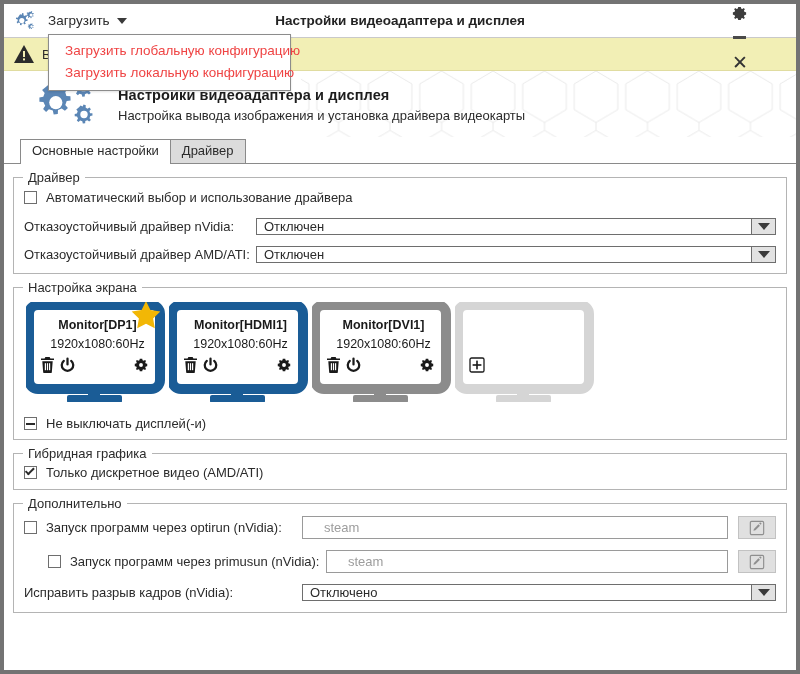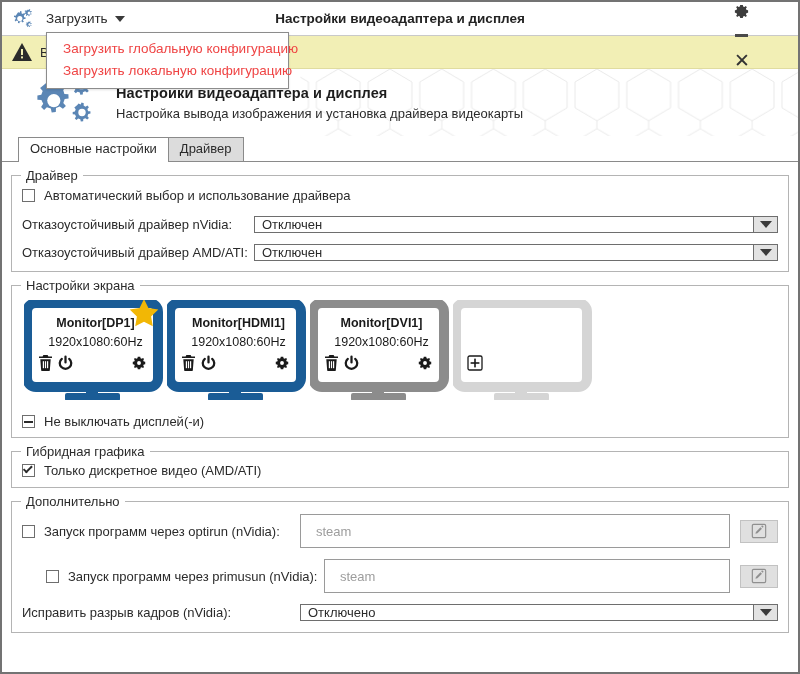--- a/index.html
+++ b/index.html
@@ -10,21 +10,21 @@
     font-size:13px;
     color:#2b2b2b;
     background:#ffffff;
     overflow:hidden;
     position:relative;
   }
 
   
   .window {
     width:800px; height:674px;
-    border:2px solid #737373;
+    border:4px solid #737373;
     background:#ffffff;
     position:relative;
     display:flex; flex-direction:column;
   }
 
   
   .titlebar {
     height:34px; min-height:34px;
     background:#ffffff;
     border-bottom:1px solid #c9c9c9;
@@ -196,25 +196,25 @@
   }
   .arrow-dn {
     width:0;height:0;
     border-left:6px solid transparent;
     border-right:6px solid transparent;
     border-top:7px solid #3a3a3a;
   }
 
   
   .tinput {
-    height:34px;
+    height:23px;
     border:1px solid #9a9a9a;
     background:#fff;
     display:flex; align-items:center;
-    padding:0 15px;
+    padding:0 21px;
     font-size:13px;
     color:#9d9d9d;
   }
   .iconbtn {
     width:38px; height:23px;
     background:#e0e0e0;
     border:1px solid #c2c2c2;
     display:flex; align-items:center; justify-content:center;
     cursor:default;
   }
@@ -366,21 +366,21 @@
         <div class="combo" style="flex:1;">
           <span class="val">Отключен</span>
           <span class="arrowbtn">
               <span class="arrow-dn"></span>
             </span>
         </div>
       </div>
     </div>
 
     <div class="group" style="padding-bottom:8px;">
-      <span class="legend">Настройки экрана</span>
+      <span class="legend">Настройка экрана</span>
 
       <div class="monitors">
 
         <div class="mon">
           <svg class="mon-svg" viewBox="0 0 143 100" width="143" height="100">
             <rect x="3" y="3" width="131" height="84" rx="9" fill="none" stroke="#1a5c96" stroke-width="10"></rect>
             <rect x="62" y="85" width="12" height="12" fill="#1a5c96"></rect>
             <rect x="41" y="93" width="55" height="8" rx="2" fill="#1a5c96"></rect>
             <path d="M131 0l4.4 9 9.9 1.4-7.2 7 1.7 9.9-8.8-4.6-8.8 4.6 1.7-9.9-7.2-7 9.9-1.4z" fill="#f2b705" transform="translate(-11,-1) scale(1.0)"></path>
           </svg>

